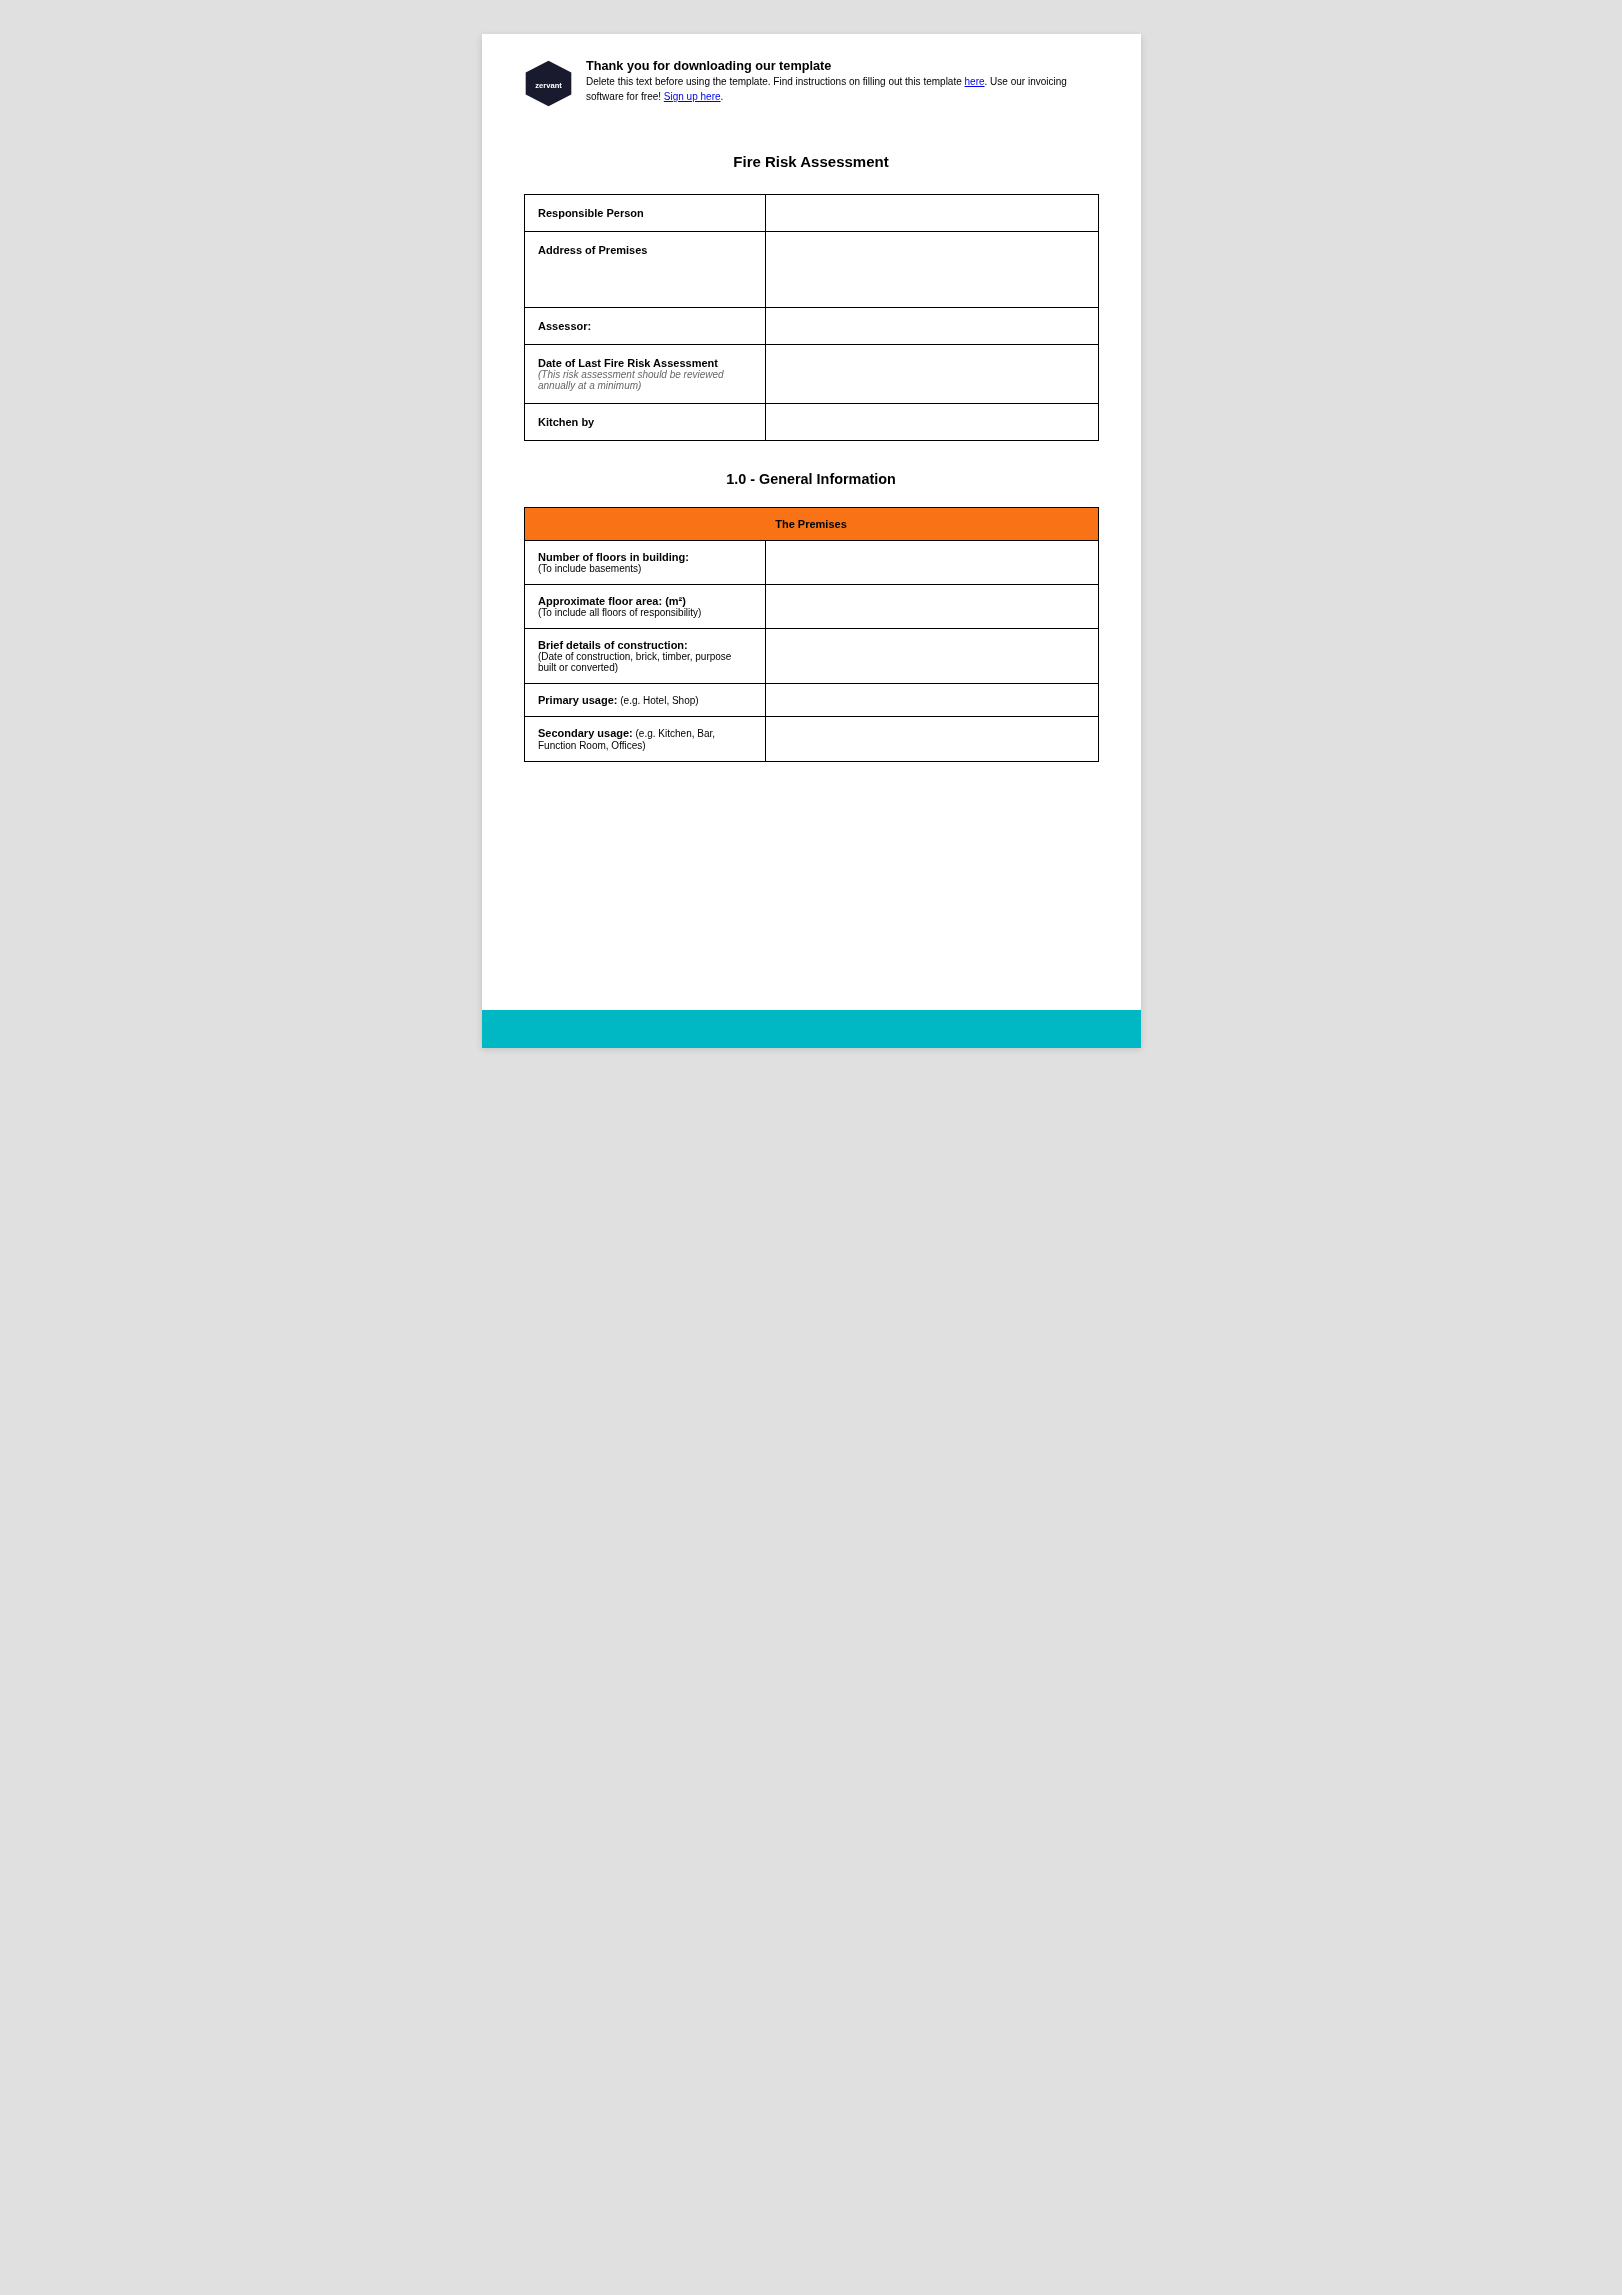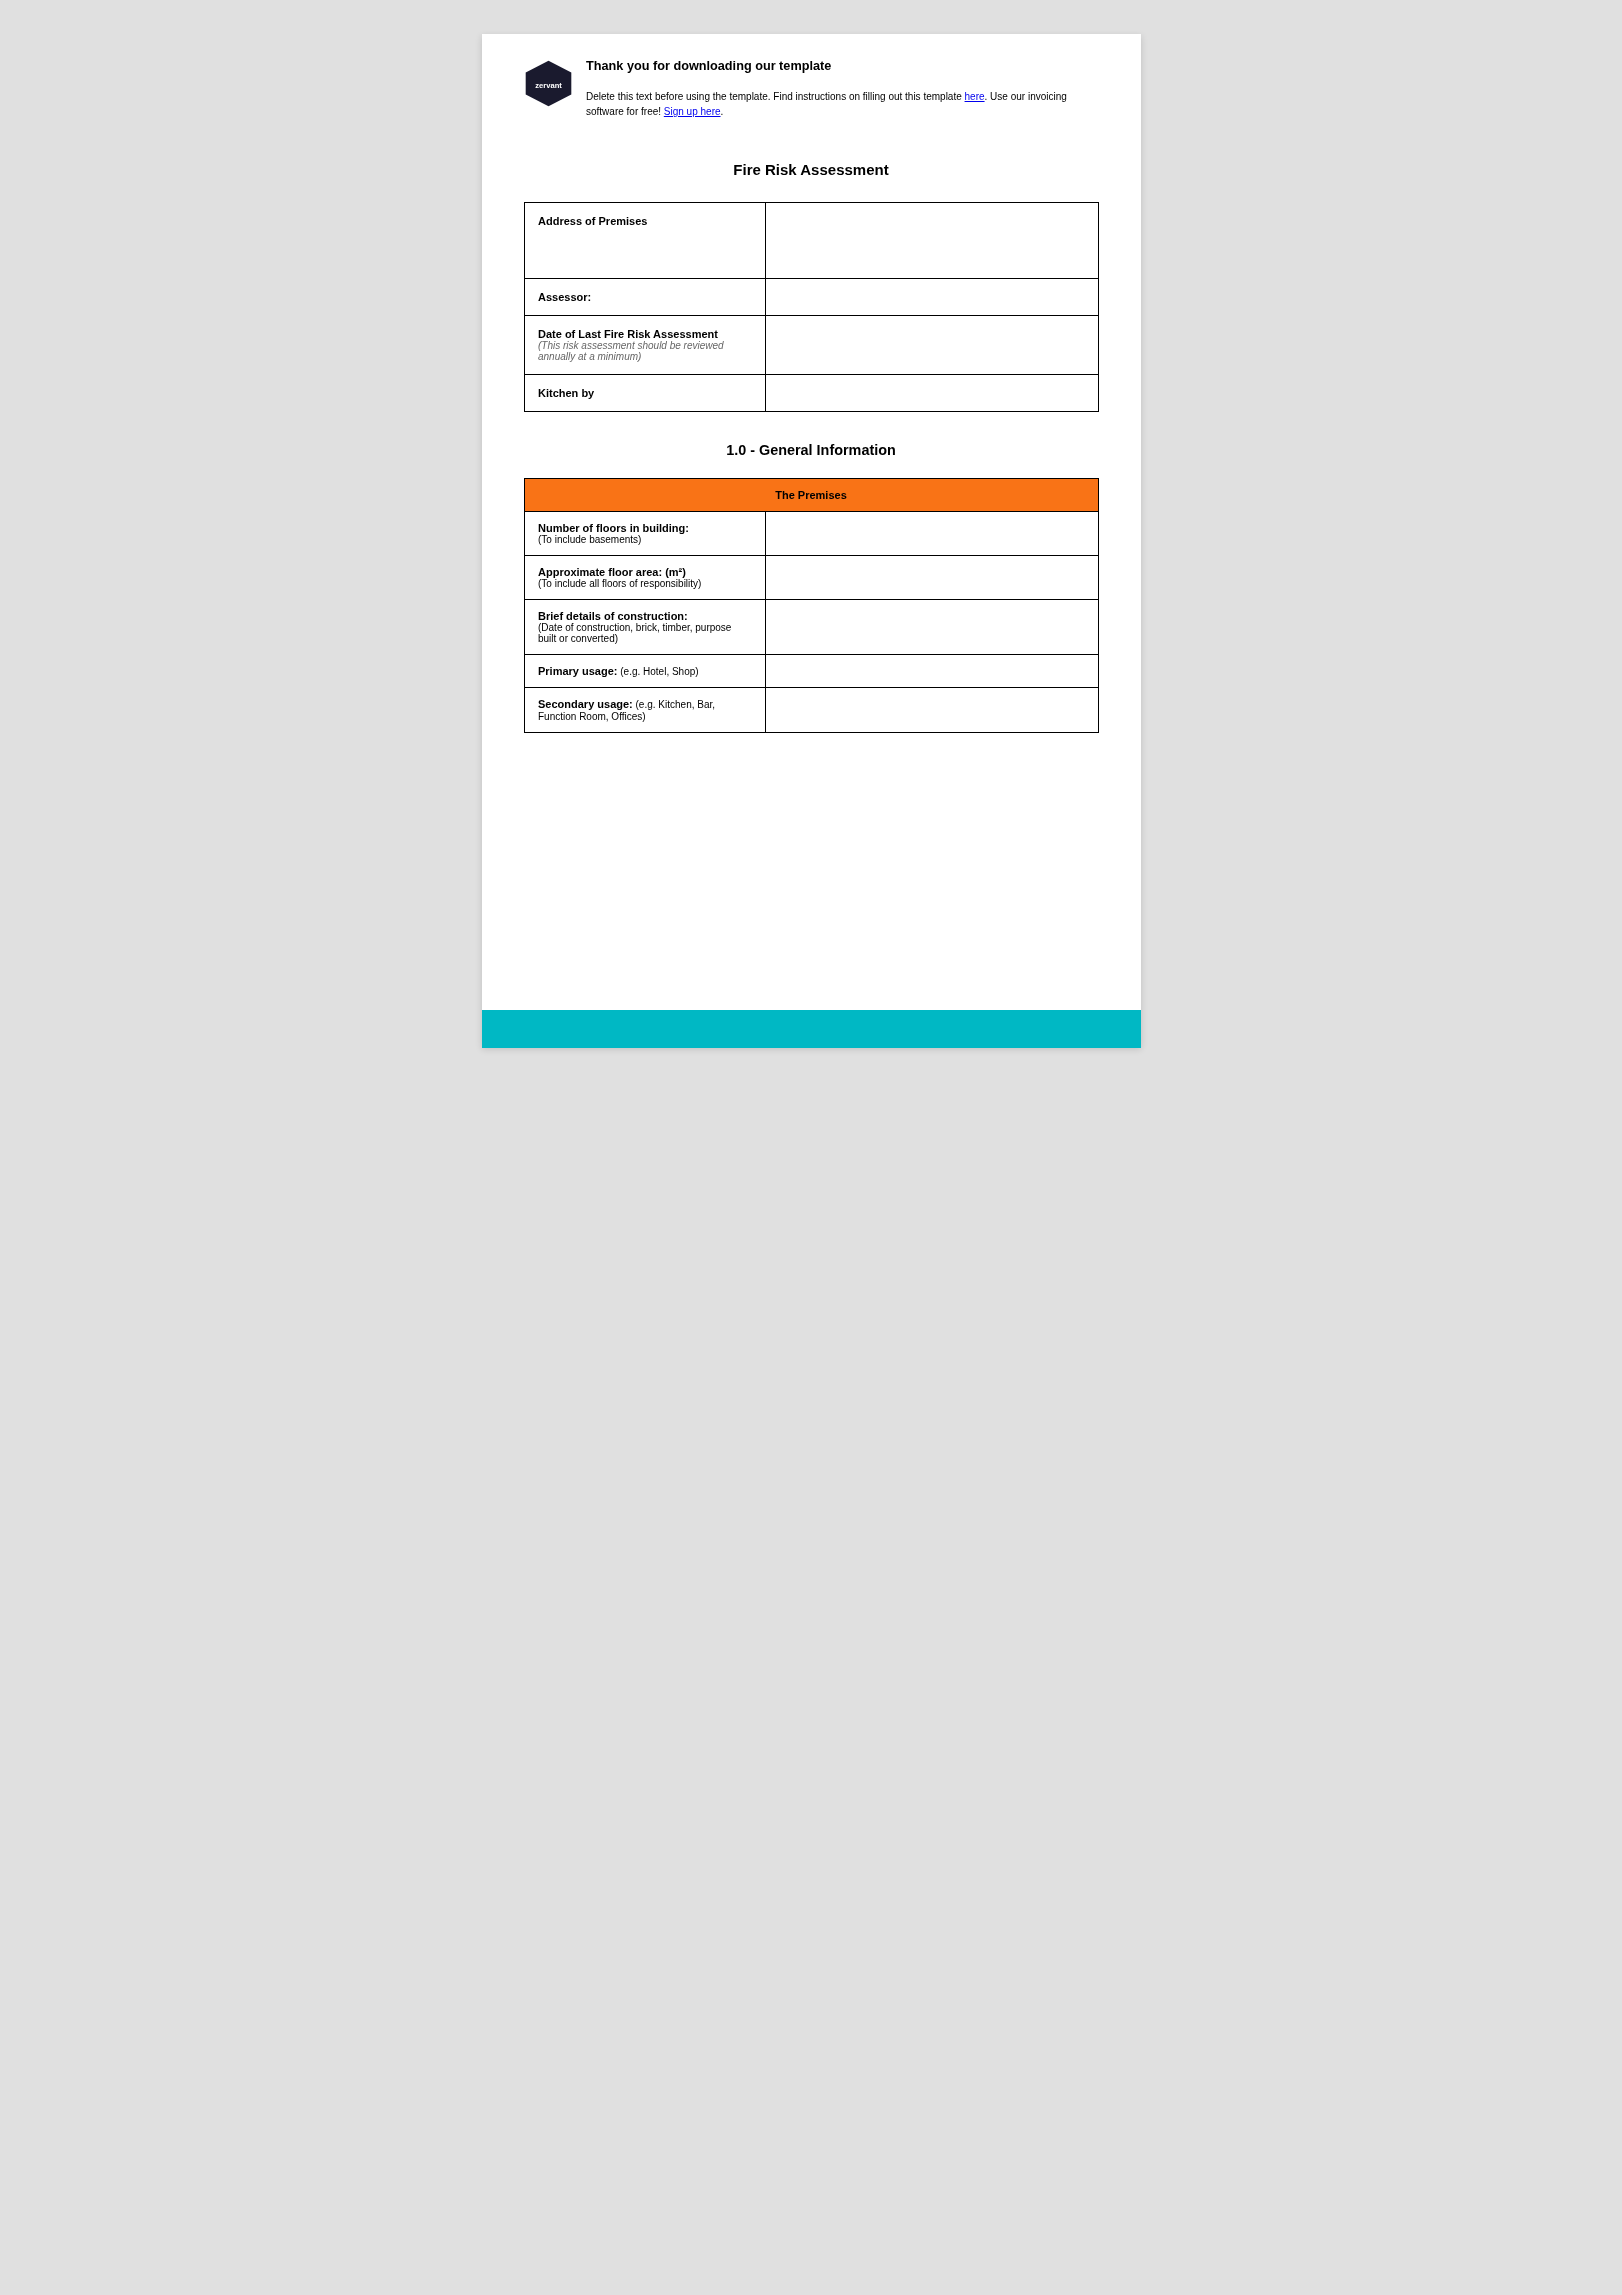--- a/index.html
+++ b/index.html
@@ -47,21 +47,21 @@
     }
 
     .header-text {
       flex: 1;
     }
 
     .header-title {
       font-size: 12.7px;
       font-weight: bold;
       color: #000000;
-      margin-bottom: 16px;
+      margin-bottom: 1px;
     }
 
     .header-body {
       font-size: 10px;
       color: #000000;
       line-height: 1.5;
     }
 
     .header-body a {
       color: #0000ee;
@@ -198,20 +198,26 @@
     </div>
   </div>
 
   <div class="main-content">
 
     <div class="doc-title">Fire Risk Assessment</div>
 
     <table class="info-table">
       <tbody>
 
+        <tr>
+          <td>
+            <span class="cell-label">Responsible Person</span>
+          </td>
+          <td></td>
+        </tr>
 
         <tr class="tall-row">
           <td style="height:76px;">
             <span class="cell-label">Address of Premises</span>
           </td>
           <td style="height:76px;"></td>
         </tr>
 
         <tr>
           <td>

